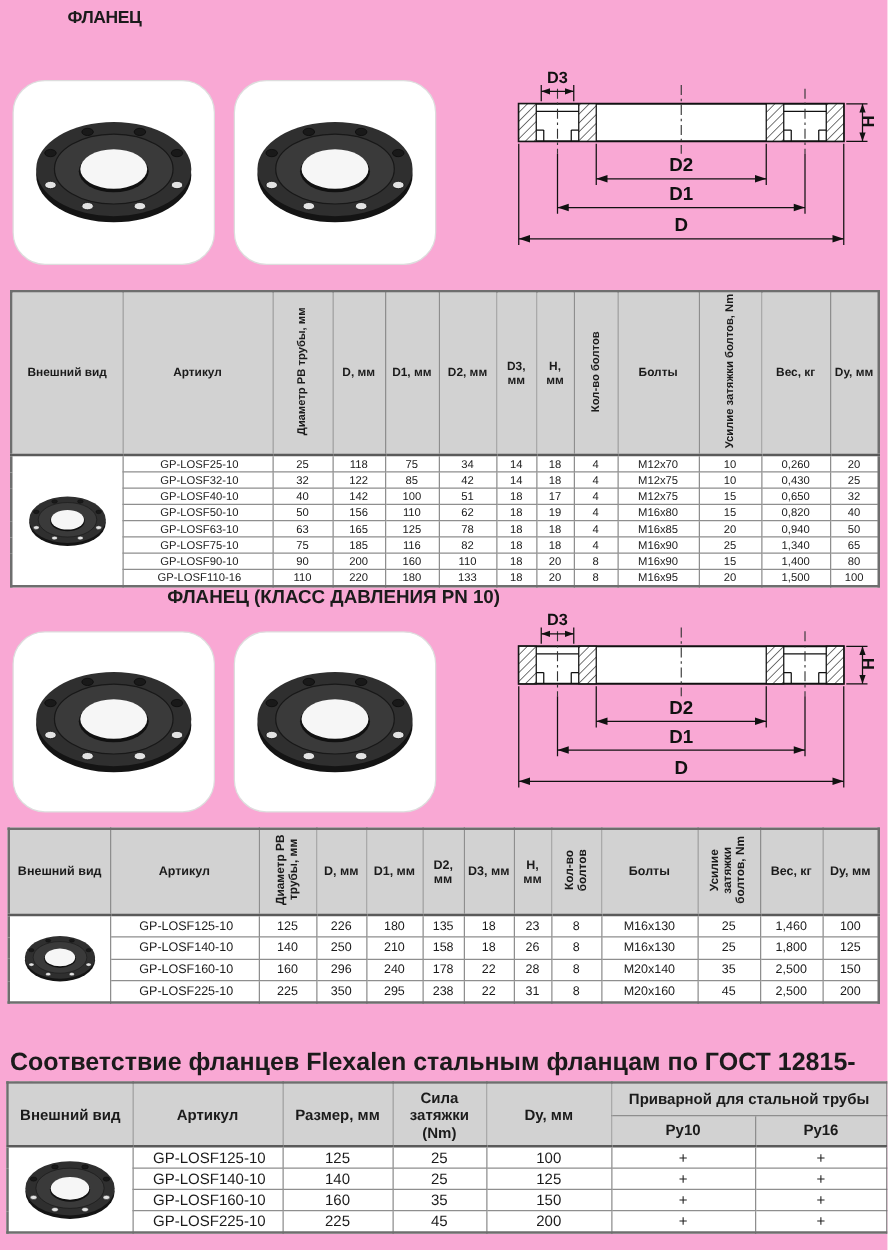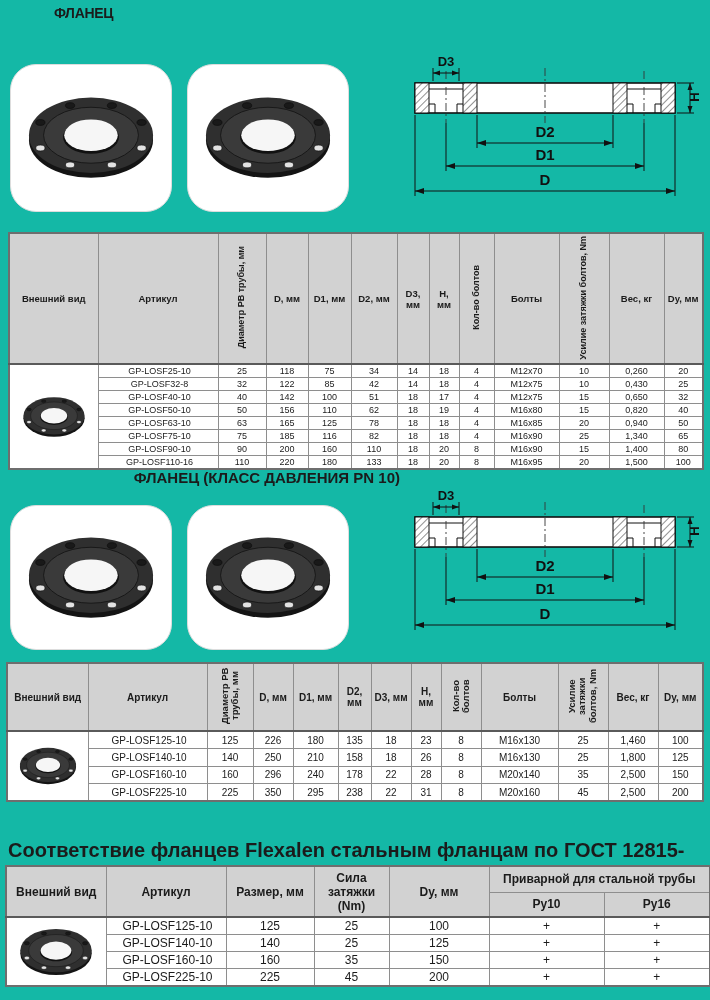--- a/index.html
+++ b/index.html
@@ -1,16 +1,16 @@
 <!DOCTYPE html>
 <html><head>
 <meta charset="utf-8">
 <style>
   html,body { margin:0; padding:0; background:#fff; }
-  .page { position:relative; width:710px; height:1000px; overflow:hidden; background:#14b8a6;
+  .page { position:relative; width:710px; height:1000px; overflow:hidden; background:#f9a8d4;
           font-family:"Liberation Sans", sans-serif; color:#1b1b1b; }
 
   
   .title-main { position:absolute; left:2px; top:4px; width:480px; font-weight:bold;
                 font-size:14px; line-height:19px; letter-spacing:-0.3px; }
   .title-main .l1 { padding-left:52px; }
   .title-main .l2 { word-spacing:3px; }
   .section2-title { position:absolute; top:469px; left:0; width:400px; text-align:right;
                     font-weight:bold; font-size:15px; }
   .section3-title { position:absolute; top:839px; left:8px; font-weight:bold; font-size:20px; }
@@ -236,21 +236,21 @@
           <td>34</td>
           <td>14</td>
           <td>18</td>
           <td>4</td>
           <td>M12x70</td>
           <td>10</td>
           <td>0,260</td>
           <td>20</td>
         </tr>
         <tr>
-          <td class="cell-articul">GP-LOSF32-8</td>
+          <td class="cell-articul">GP-LOSF32-10</td>
           <td>32</td>
           <td>122</td>
           <td>85</td>
           <td>42</td>
           <td>14</td>
           <td>18</td>
           <td>4</td>
           <td>M12x75</td>
           <td>10</td>
           <td>0,430</td>

